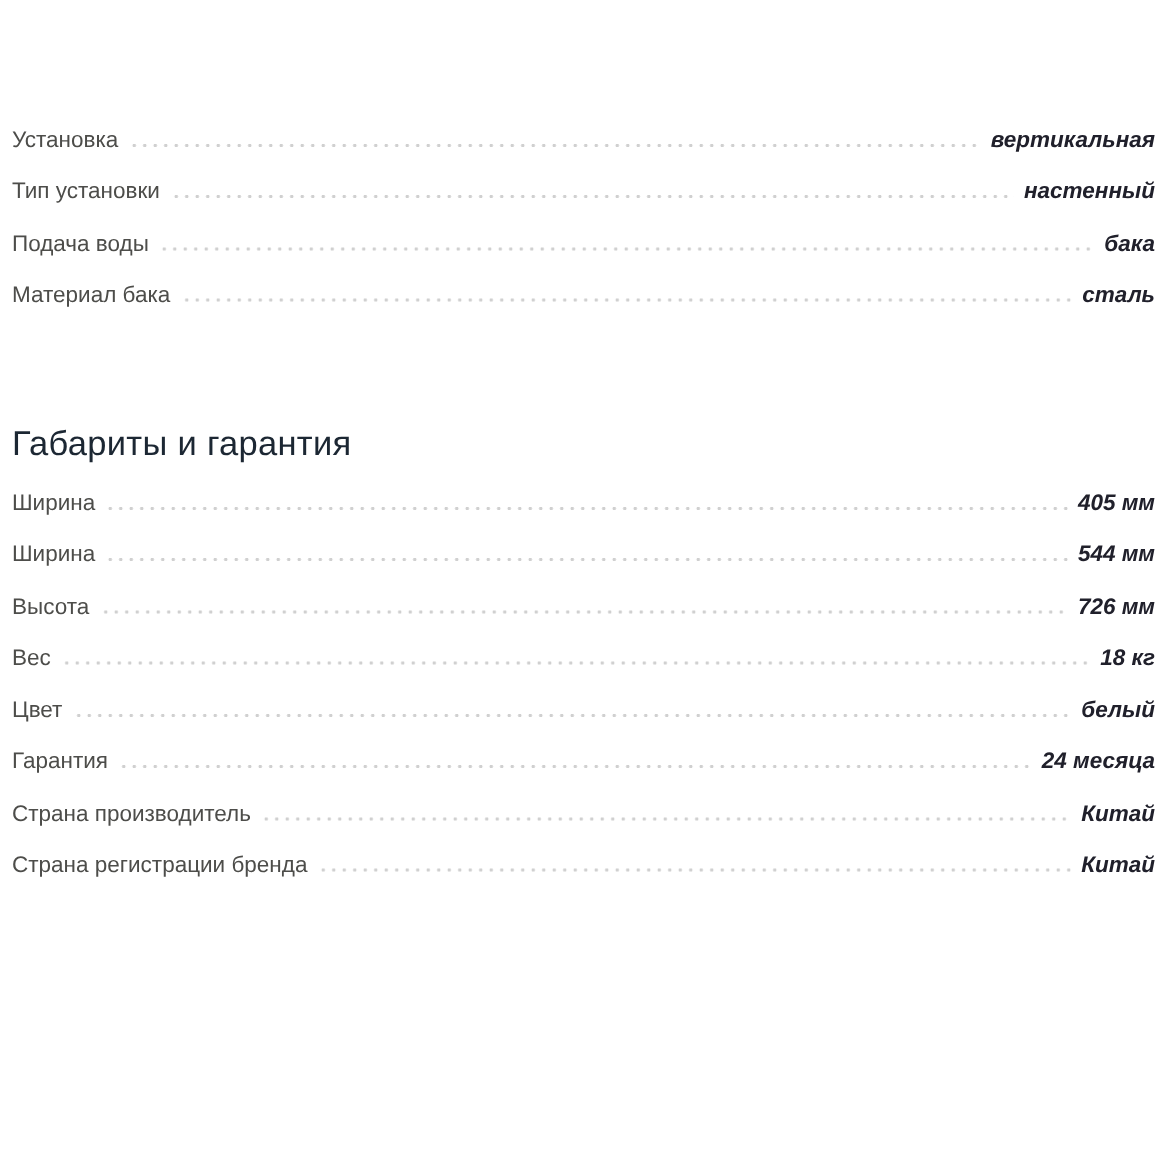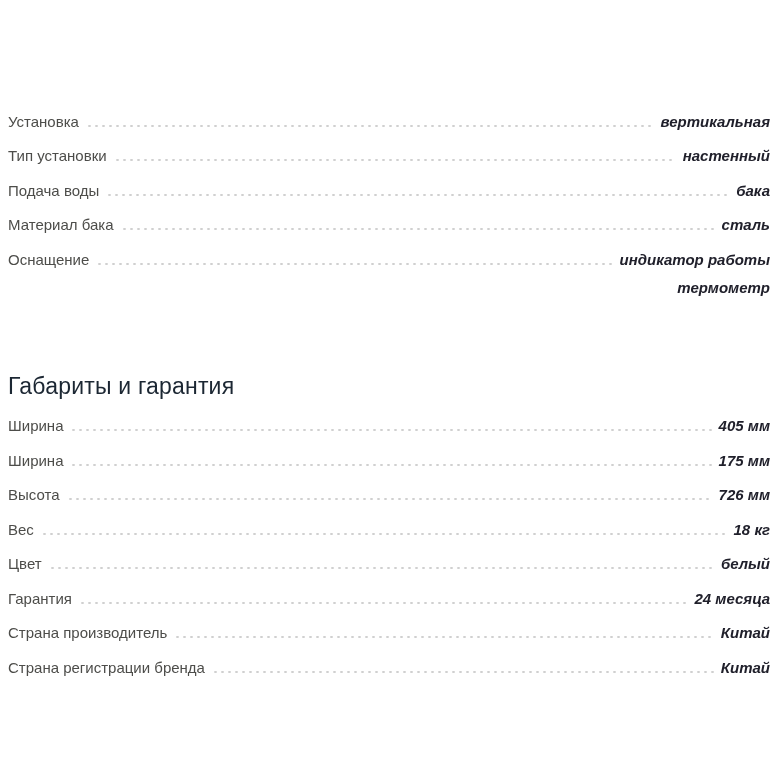--- a/index.html
+++ b/index.html
@@ -7,21 +7,21 @@
     --value-color:#20202b;
     --heading-color:#1c2733;
     --dots-color:#d0d0d0;
     --bg-color:#ffffff;
   }
   *{margin:0;padding:0;box-sizing:border-box;}
   html,body{width:777px;height:777px;background:var(--bg-color);overflow:hidden;}
   body{font-family:"Liberation Sans","DejaVu Sans",sans-serif;}
   .page{width:777px;height:777px;padding:0 7px 0 8px;background:var(--bg-color);}
   .spec-section{width:100%;}
-  .spec-section.first{padding-top:104px;}
+  .spec-section.first{padding-top:76px;}
   .section-heading{
     font-size:23px;
     font-weight:normal;
     line-height:30px;
     color:var(--heading-color);
     letter-spacing:.2px;
     margin-top:66px;
     margin-bottom:8px;
   }
   .spec-row{
@@ -82,43 +82,37 @@
       <span class="dot-leader"></span>
       <span class="spec-value">бака</span>
     </div>
 
     <div class="spec-row">
       <span class="spec-label">Материал бака</span>
       <span class="dot-leader"></span>
       <span class="spec-value">сталь</span>
     </div>
 
-    <div class="spec-row">
-      <span class="spec-label">Оснащение</span>
-      <span class="dot-leader"></span>
-      <span class="spec-value">индикатор работы
-термометр</span>
-    </div>
 
   </div>
 
   <div class="spec-section">
 
     <h2 class="section-heading">Габариты и гарантия</h2>
 
     <div class="spec-row">
       <span class="spec-label">Ширина</span>
       <span class="dot-leader"></span>
       <span class="spec-value">405 мм</span>
     </div>
 
     <div class="spec-row">
       <span class="spec-label">Ширина</span>
       <span class="dot-leader"></span>
-      <span class="spec-value">175 мм</span>
+      <span class="spec-value">544 мм</span>
     </div>
 
     <div class="spec-row">
       <span class="spec-label">Высота</span>
       <span class="dot-leader"></span>
       <span class="spec-value">726 мм</span>
     </div>
 
     <div class="spec-row">
       <span class="spec-label">Вес</span>

